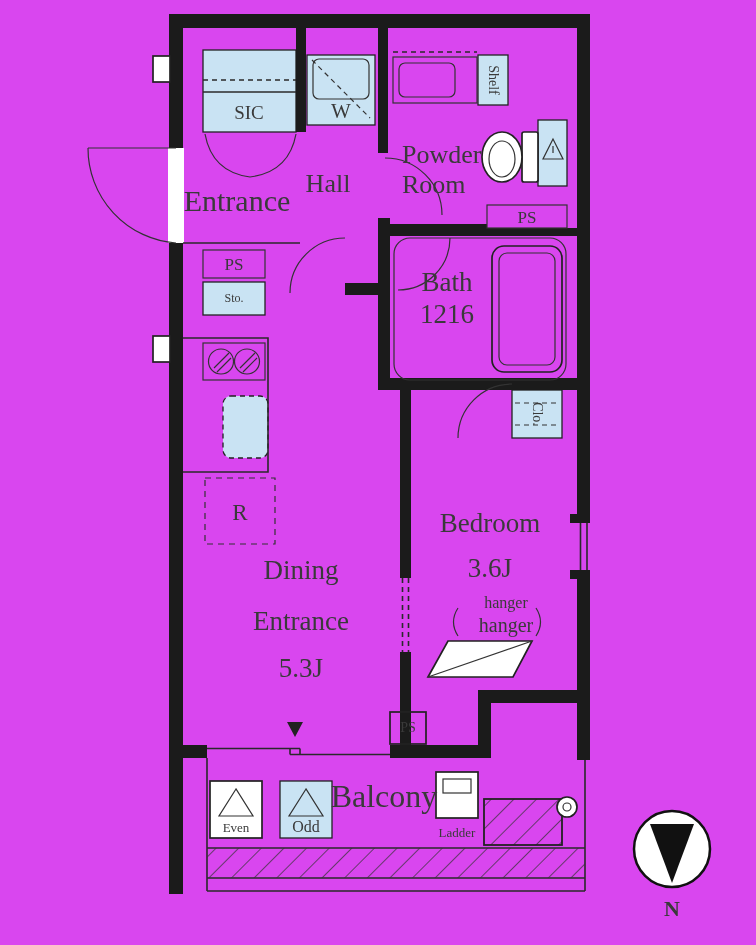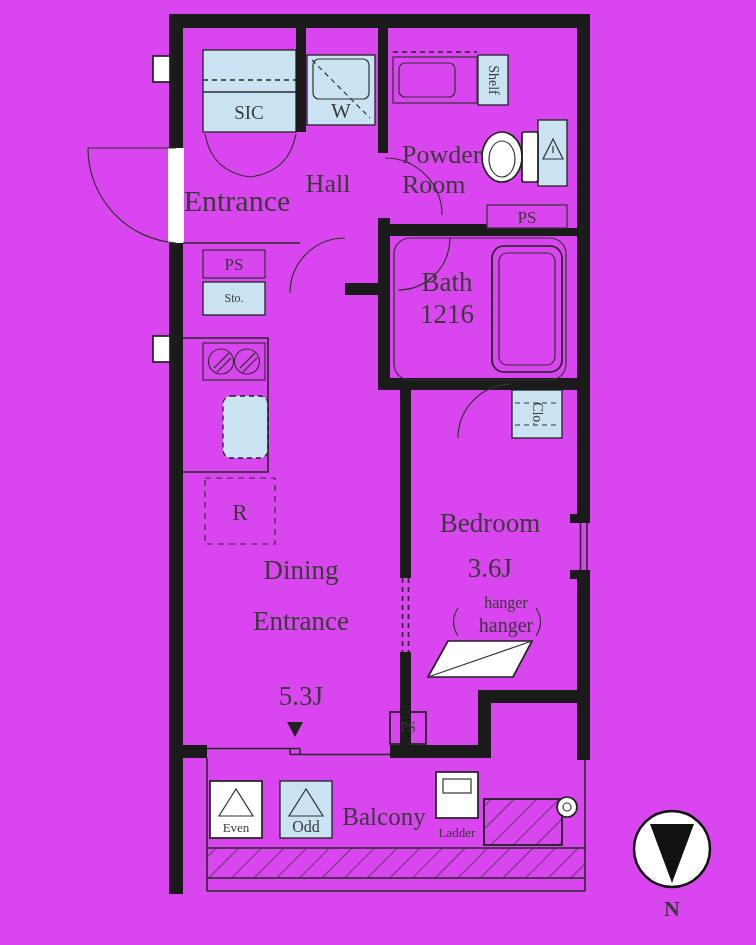--- a/index.html
+++ b/index.html
@@ -162,26 +162,26 @@
   <div class="lbl left" style="left:402px;top:155px;font-size:26px" data-name="powder-room-label-line1">Powder</div>
   <div class="lbl left" style="left:402px;top:185px;font-size:26px" data-name="powder-room-label-line2">Room</div>
   <div class="lbl" style="left:527px;top:217px;font-size:17px" data-name="ps-top-label">PS</div>
   <div class="lbl" style="left:447px;top:282px;font-size:27px" data-name="bath-label">Bath</div>
   <div class="lbl" style="left:447px;top:314px;font-size:27px" data-name="bath-size-label">1216</div>
   <div class="lbl" style="left:234px;top:264px;font-size:17px" data-name="ps-left-label">PS</div>
   <div class="lbl" style="left:234px;top:298px;font-size:12px" data-name="storage-label">Sto.</div>
   <div class="lbl" style="left:240px;top:512px;font-size:23px" data-name="fridge-label">R</div>
   <div class="lbl" style="left:301px;top:570px;font-size:27px" data-name="dining-kitchen-label-line1">Dining</div>
   <div class="lbl" style="left:301px;top:621px;font-size:27px" data-name="dining-kitchen-label-line2">Entrance</div>
-  <div class="lbl" style="left:301px;top:696px;font-size:27px" data-name="dining-kitchen-size-label">5.3J</div>
+  <div class="lbl" style="left:301px;top:668px;font-size:27px" data-name="dining-kitchen-size-label">5.3J</div>
   <div class="lbl" style="left:490px;top:523px;font-size:27px" data-name="bedroom-label">Bedroom</div>
   <div class="lbl" style="left:490px;top:568px;font-size:27px" data-name="bedroom-size-label">3.6J</div>
   <div class="lbl rot" style="left:537px;top:414px;font-size:14px" data-name="closet-label">Clo.</div>
   <div class="lbl" style="left:506px;top:603px;font-size:16px" data-name="laundry-hanger-label-line1">hanger</div>
   <div class="lbl" style="left:506px;top:625px;font-size:20px" data-name="laundry-hanger-label-line2">hanger</div>
   <div class="lbl" style="left:408px;top:728px;font-size:14px" data-name="ps-bottom-label">PS</div>
-  <div class="lbl" style="left:384px;top:816px;font-size:25px" data-name="balcony-label">Balcony</div>
+  <div class="lbl" style="left:384px;top:796px;font-size:32px" data-name="balcony-label">Balcony</div>
   <div class="lbl" style="left:236px;top:827px;font-size:13px" data-name="even-hatch-label">Even</div>
   <div class="lbl" style="left:306px;top:827px;font-size:16px" data-name="odd-hatch-label">Odd</div>
   <div class="lbl" style="left:457px;top:832px;font-size:13px" data-name="ladder-label">Ladder</div>
   <div class="lbl b" style="left:672px;top:909px;font-size:22px" data-name="compass-north-label">N</div>
 
 </div>
 
 </body></html>

